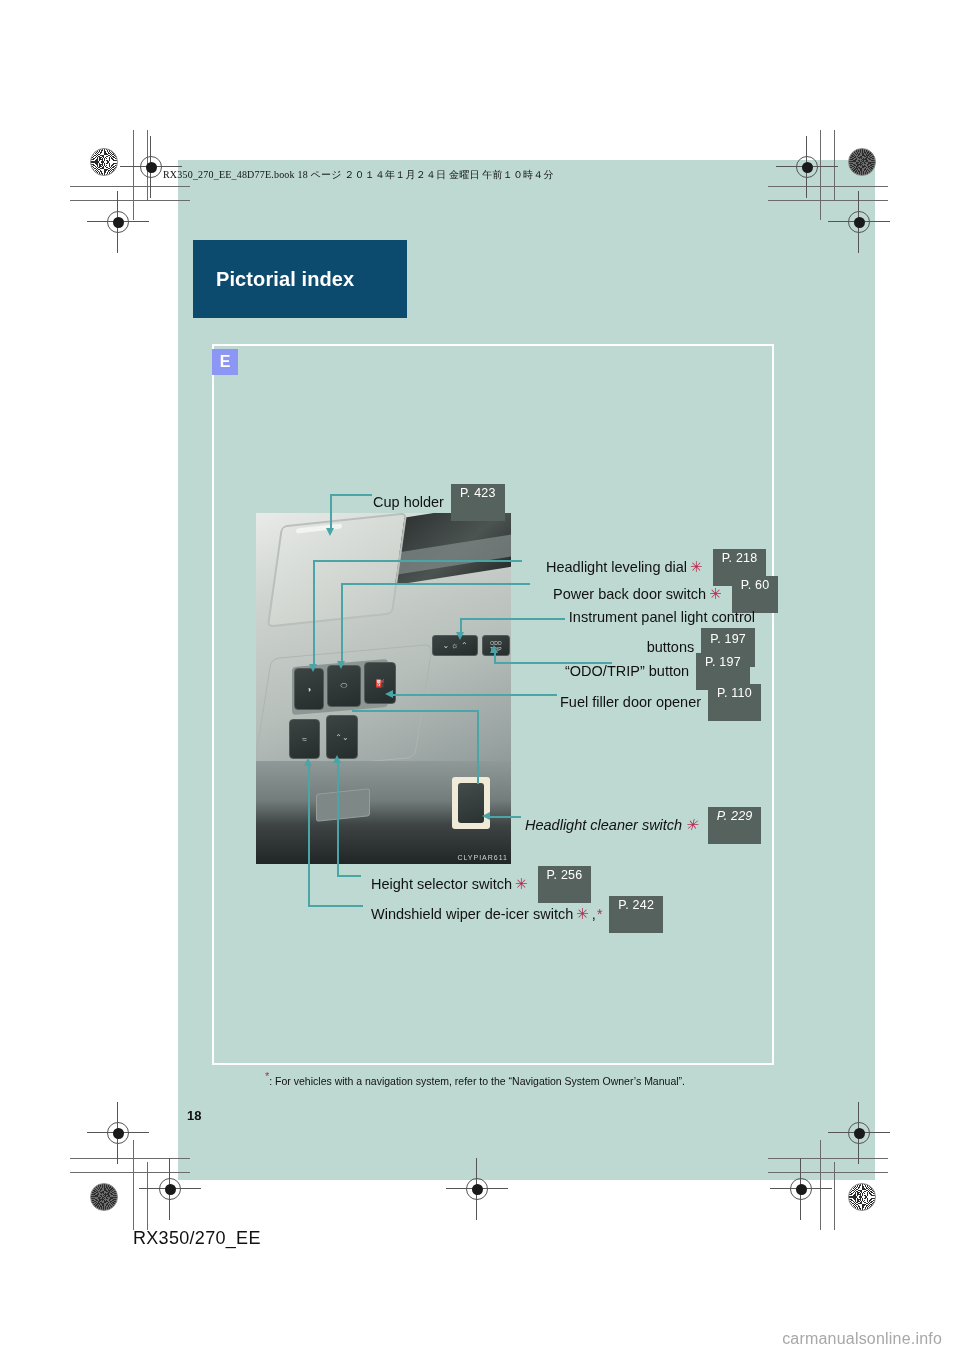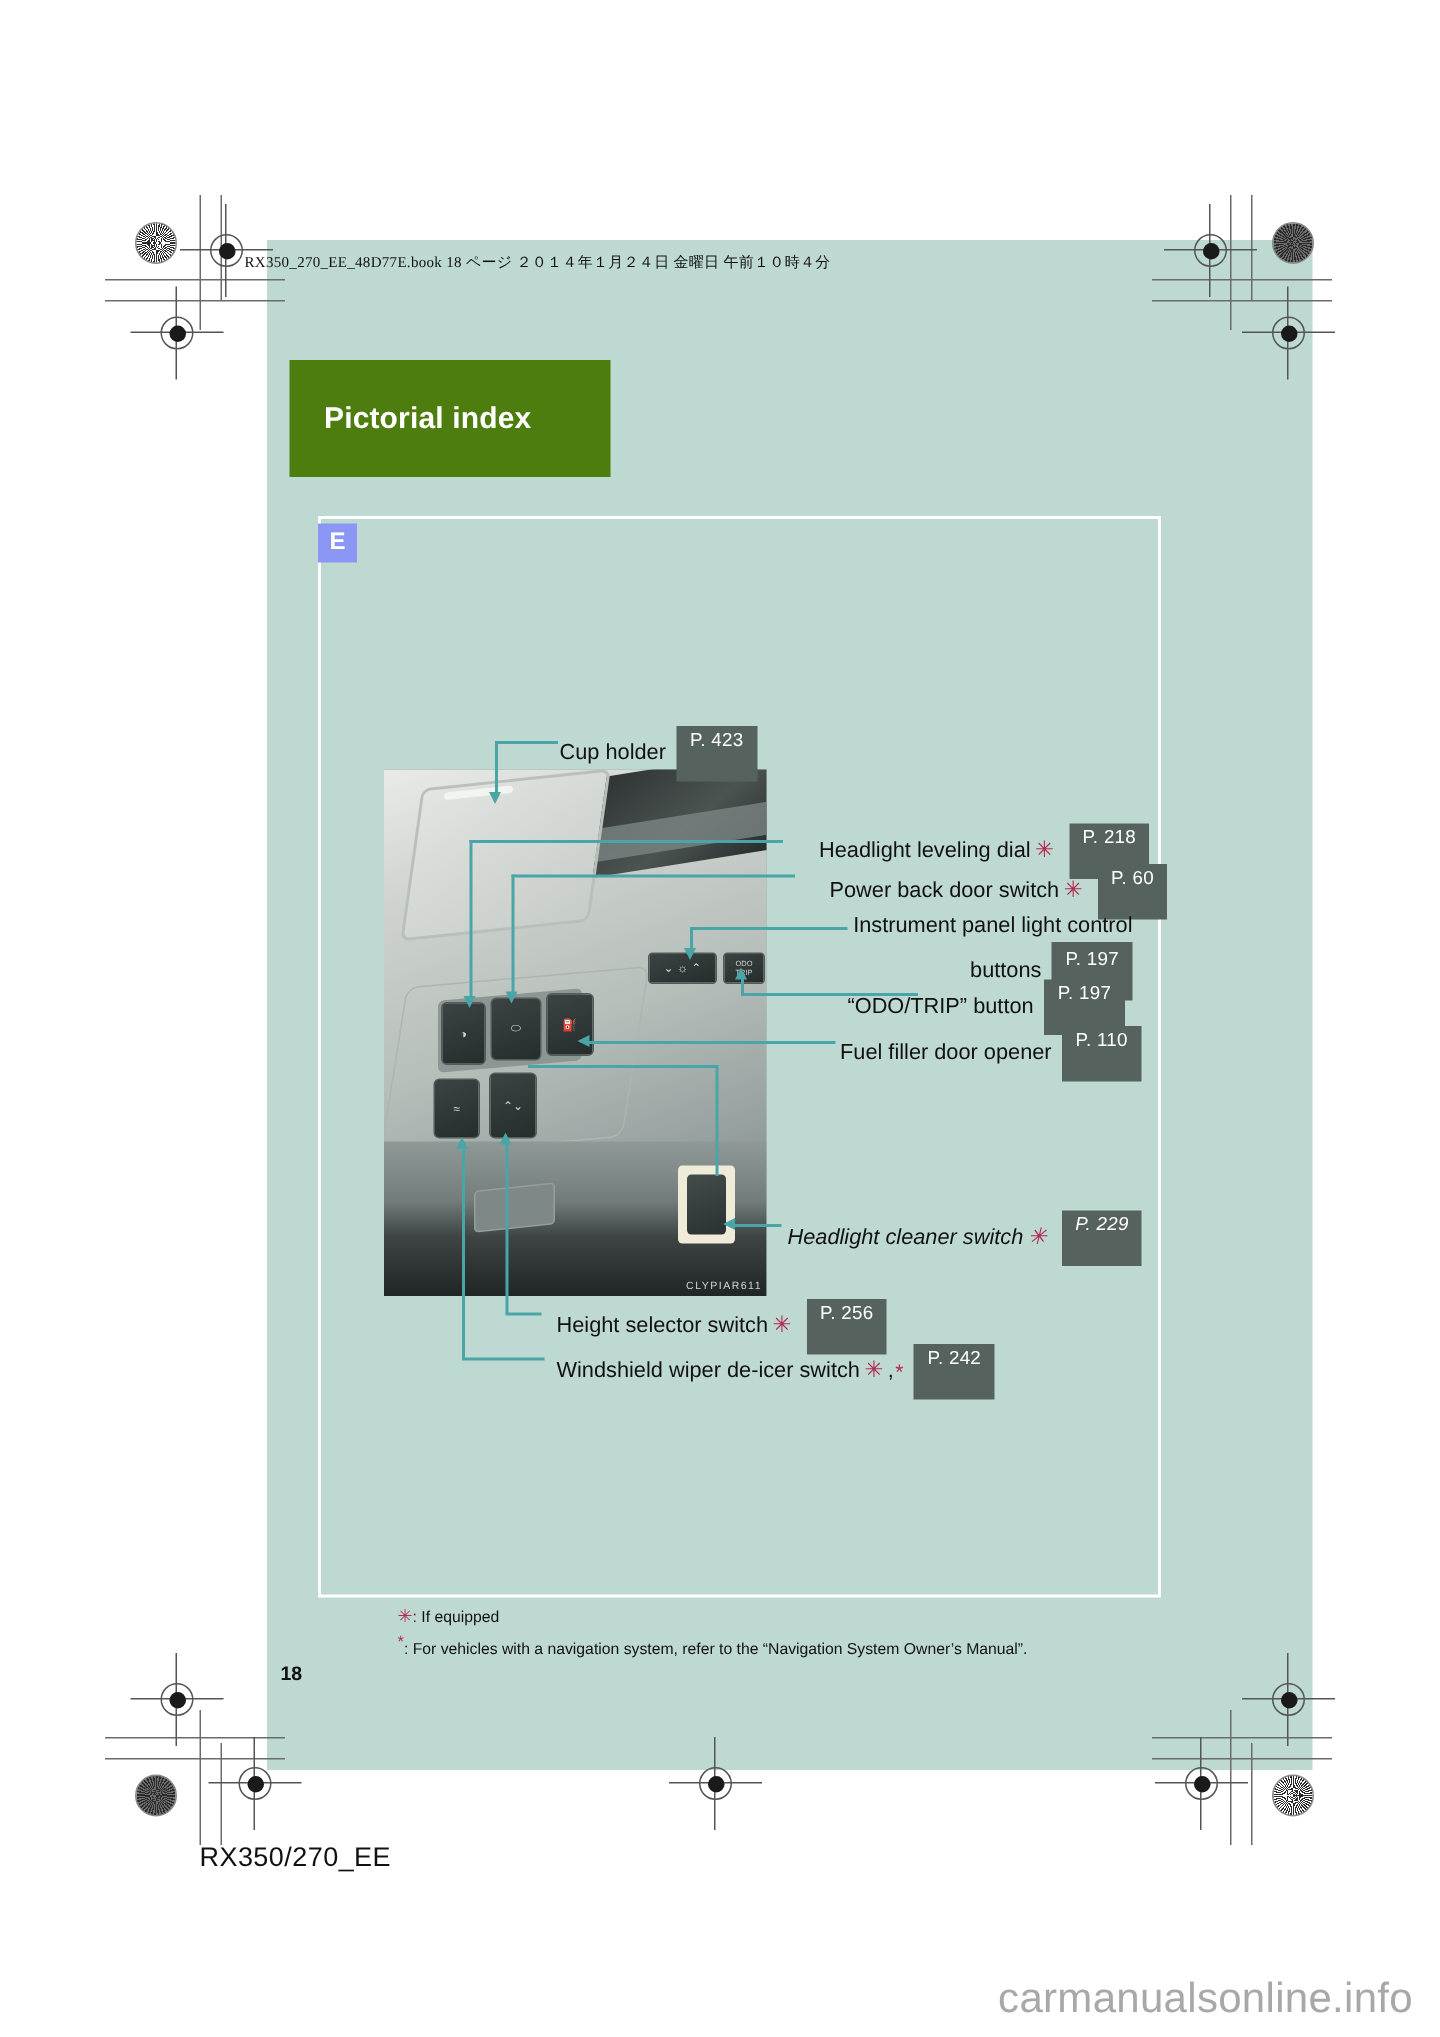--- a/index.html
+++ b/index.html
@@ -46,21 +46,21 @@
     font-family:"Liberation Serif", serif;
     font-size:10px;color:#111;letter-spacing:.2px;white-space:nowrap;
   }
   
   #titlebar{
     position:absolute;left:193px;top:240px;
     width:584px;height:78px;display:flex;
   }
   #tb-left{
     width:214px;height:100%;
-    background:#4d7c0f;
+    background:#0c4a6e;
     display:flex;align-items:center;
     box-sizing:border-box;padding-left:23px;
   }
   #tb-left span{
     color:#fff;font-size:20px;font-weight:bold;letter-spacing:.1px;
   }
   #tb-right{
     flex:1;height:100%;
     background:#0b0b0b;
     display:flex;align-items:center;
@@ -200,21 +200,21 @@
   #pagenum{
     position:absolute;left:187px;top:1108px;
     font-size:13px;font-weight:bold;color:#111;
   }
   #modelfoot{
     position:absolute;left:133px;top:1228px;
     font-size:18px;color:#111;letter-spacing:.3px;
   }
   #watermark{
     position:absolute;right:18px;bottom:10px;
-    font-size:28px;color:#a8a8a8;letter-spacing:.2px;
+    font-size:16px;color:#a8a8a8;letter-spacing:.2px;
   }
 </style>
 </head>
 <body>
 
 <div id="sheet"></div>
 
 <div class="cropline" style="left:70px;top:186px;width:120px;height:1.2px;"></div>
 <div class="cropline" style="left:70px;top:200px;width:120px;height:1.2px;"></div>
 <div class="cropline" style="left:133px;top:130px;width:1.2px;height:90px;"></div>
@@ -419,22 +419,19 @@
 <div class="label" style="left:371px;top:896px;">
   <span>Windshield wiper de-icer switch</span>
   <span class="ast">✳</span>
   <span>,</span>
   <span class="supast">*</span>
   <span class="pref">P. 242</span>
 </div>
 
 <div id="footnotes">
   <div class="row">
-    <span class="fn-ast">✳</span><span>: If equipped</span>
-  </div>
-  <div class="row">
     <span class="fn-ast" style="vertical-align:super;font-size:11px;">*</span><span>: For vehicles with a navigation system, refer to the “Navigation System Owner’s Manual”.</span>
   </div>
 </div>
 
 <div id="pagenum">18</div>
 <div id="modelfoot">RX350/270_EE</div>
 <div id="watermark">carmanualsonline.info</div>
 
 </body></html>

